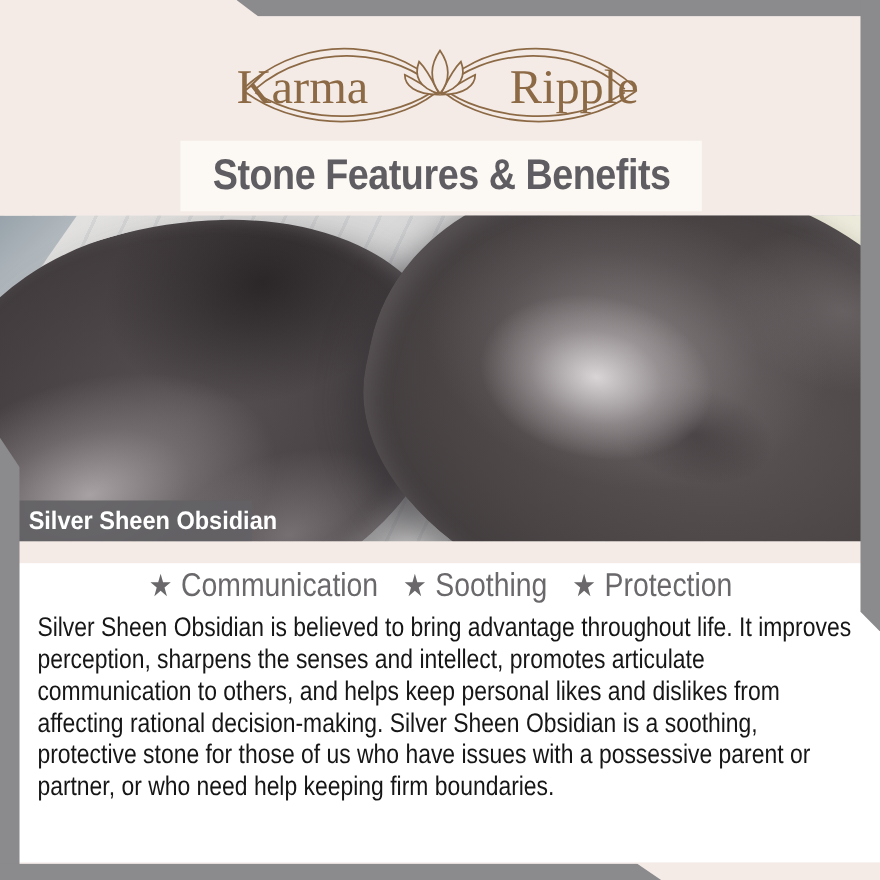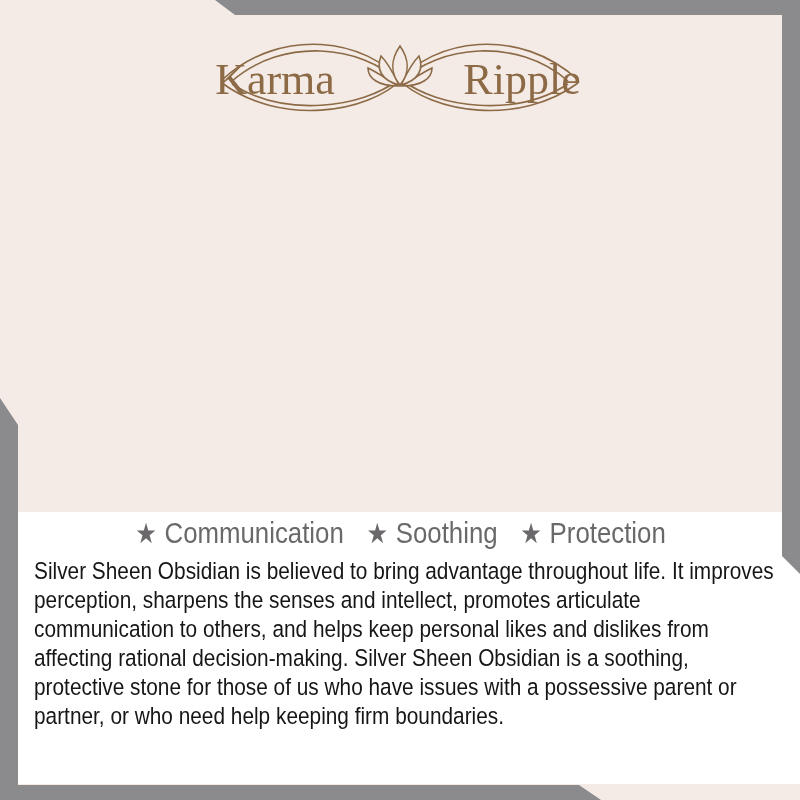--- a/index.html
+++ b/index.html
@@ -138,22 +138,34 @@
           <path d="M 222 40 C 222 50, 212 58, 192 58 C 204 50, 214 44, 222 40 Z"></path>
           <path d="M 171 28 C 166 41, 171 52, 189 57 C 184 47, 179 36, 171 28 Z"></path>
           <path d="M 209 28 C 214 41, 209 52, 191 57 C 196 47, 201 36, 209 28 Z"></path>
           <path d="M 190 18 C 181 31, 180 45, 190 57 C 200 45, 199 31, 190 18 Z"></path>
         </g>
         <text x="65" y="66" text-anchor="middle" font-family="Liberation Serif, serif" font-size="44" fill="#8d6a46">Karma</text>
         <text x="312" y="66" text-anchor="middle" font-family="Liberation Serif, serif" font-size="44" fill="#8d6a46">Ripple</text>
       </svg>
     </div>
 
+    <div class="heading-box">
+      <span class="heading-text">Stone Features &amp; Benefits</span>
+    </div>
   </div>
 
+  <div class="photo">
+    <div class="wall-corner"></div>
+    <div class="cloth-corner"></div>
+    <div class="stone stone-left"></div>
+    <div class="stone stone-right"></div>
+    <div class="caption-band">
+      <span class="caption-text">Silver Sheen Obsidian</span>
+    </div>
+  </div>
 
   <div class="bottom-white">
     <div class="features-row">
       <span class="features-inner">
         <span class="feature-item"><span class="feature-star">★</span><span>Communication</span></span>
         <span class="feature-item"><span class="feature-star">★</span><span>Soothing</span></span>
         <span class="feature-item"><span class="feature-star">★</span><span>Protection</span></span>
       </span>
     </div>
     <div class="description">Silver Sheen Obsidian is believed to bring advantage throughout life. It improves perception, sharpens the senses and intellect, promotes articulate communication to others, and helps keep personal likes and dislikes from affecting rational decision-making. Silver Sheen Obsidian is a soothing, protective stone for those of us who have issues with a possessive parent or partner, or who need help keeping firm boundaries.</div>

